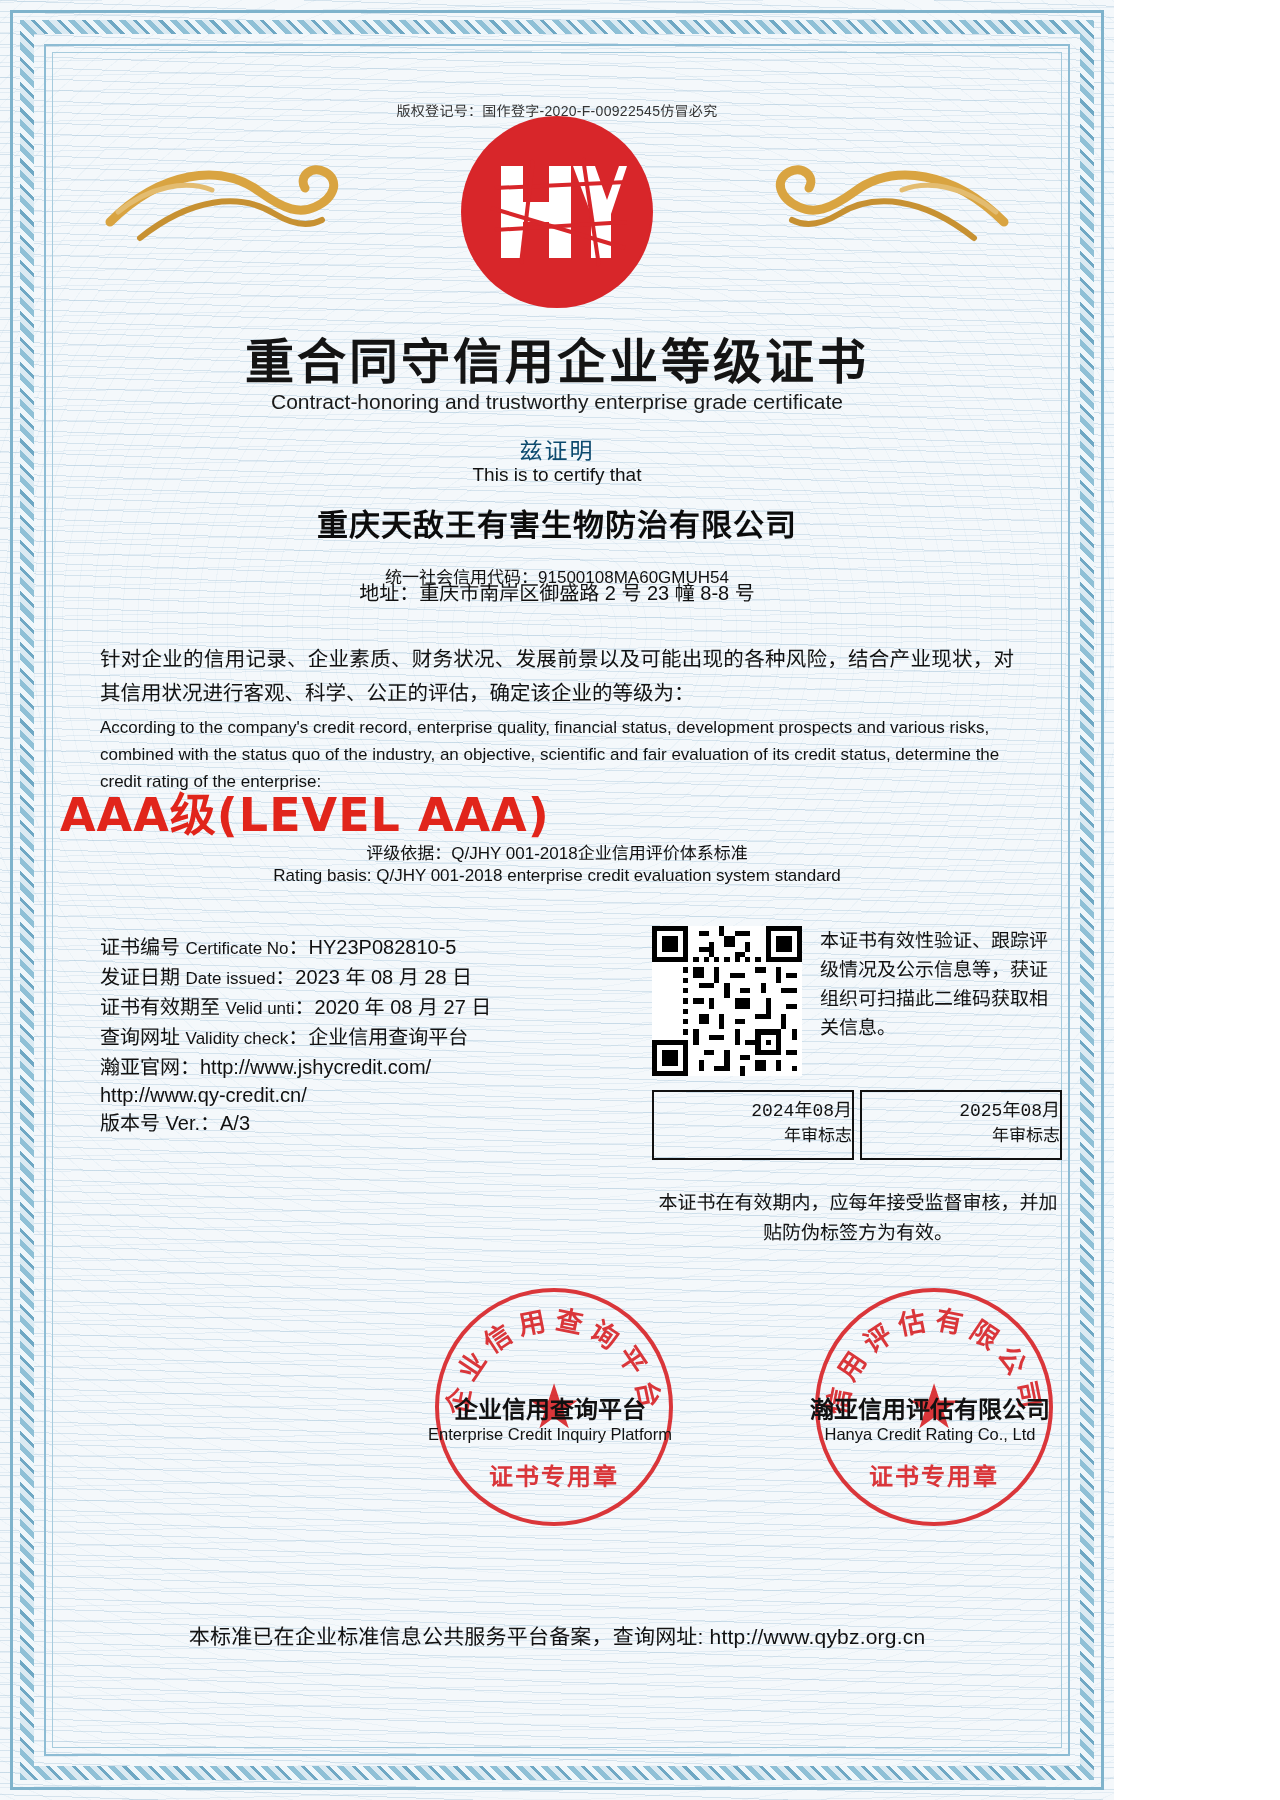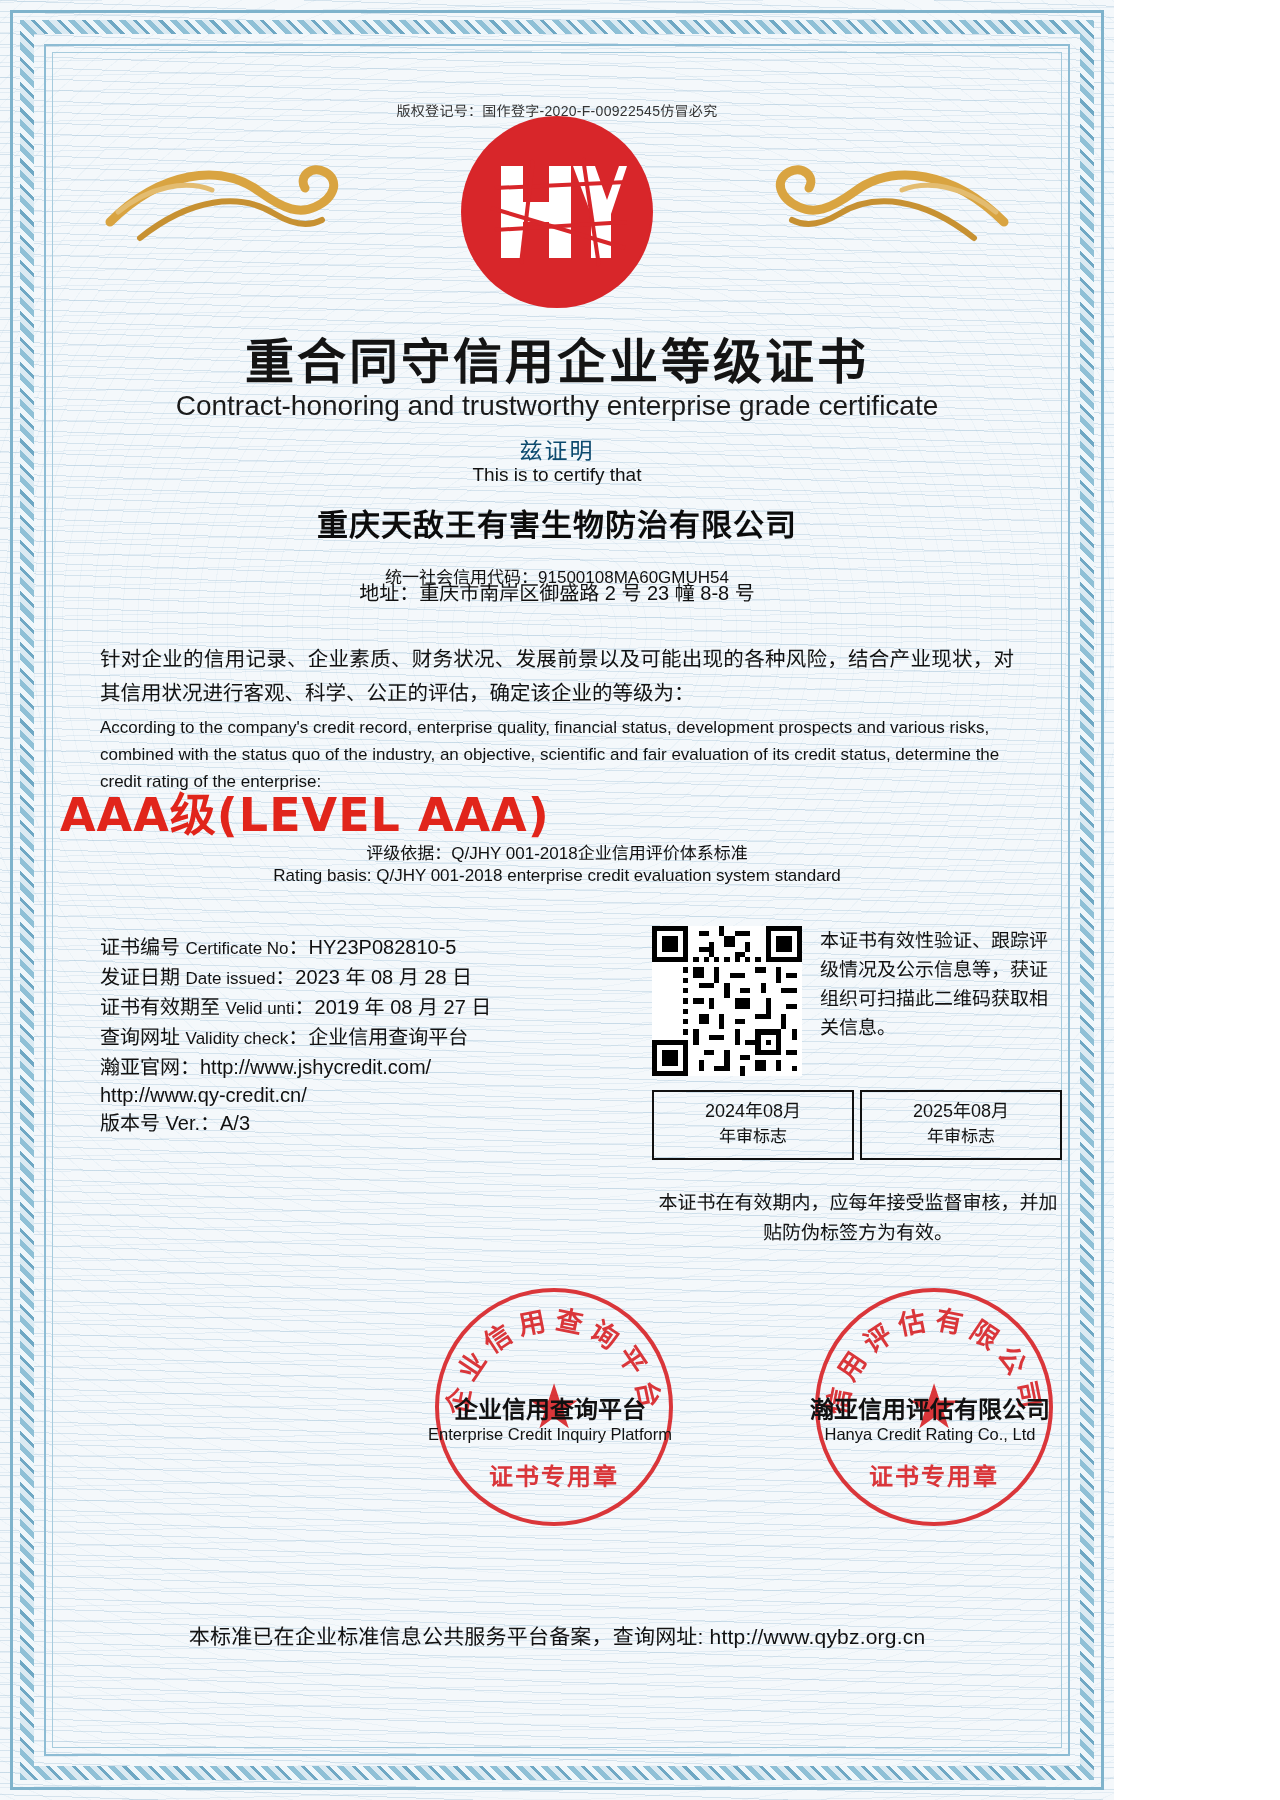--- a/index.html
+++ b/index.html
@@ -151,21 +151,21 @@
     font-weight: bold;
     color: #141414;
     letter-spacing: 3px;
     font-family: "DejaVu Sans", "Liberation Sans", sans-serif;
   }
   .title-en {
     position: absolute;
     top: 330px;
     width: 100%;
     text-align: center;
-    font-size: 28px;
+    font-size: 21px;
     color: #1a1a1a;
   }
 
   .certify-cn {
     position: absolute;
     top: 372px;
     width: 100%;
     text-align: center;
     font-size: 23px;
     color: #0c4a6e;
@@ -299,22 +299,23 @@
     position: absolute;
     top: 1030px;
     left: 592px;
     width: 410px;
     display: flex;
     gap: 6px;
   }
   .stamp-box {
     width: 50%;
     border: 2px solid #111;
-    text-align: center;
+    text-align: right;
     padding: 7px 0 9px;
+    font-family: Liberation Mono, monospace;
   }
   .stamp-box .y { font-size: 18px; color:#111; line-height: 25px;}
   .stamp-box .t { font-size: 17px; color:#111; line-height: 25px;}
 
   .annual-note {
     position: absolute;
     top: 1128px;
     left: 592px;
     width: 412px;
     text-align: center;
@@ -462,21 +463,21 @@
       <div class="line">
         <span>证书编号</span>
         <span class="en">Certificate No</span><span>：</span><span>HY23P082810-5</span>
       </div>
       <div class="line">
         <span>发证日期</span>
         <span class="en">Date issued</span><span>：</span><span>2023 年 08 月 28 日</span>
       </div>
       <div class="line">
         <span>证书有效期至</span>
-        <span class="en">Velid unti</span><span>：</span><span>2019 年 08 月 27 日</span>
+        <span class="en">Velid unti</span><span>：</span><span>2020 年 08 月 27 日</span>
       </div>
       <div class="line">
         <span>查询网址</span>
         <span class="en">Validity check</span><span>：</span><span>企业信用查询平台</span>
       </div>
       <div class="line">瀚亚官网：http://www.jshycredit.com/</div>
       <div class="line">http://www.qy-credit.cn/</div>
       <div class="line">版本号 Ver.：A/3</div>
     </div>
 

